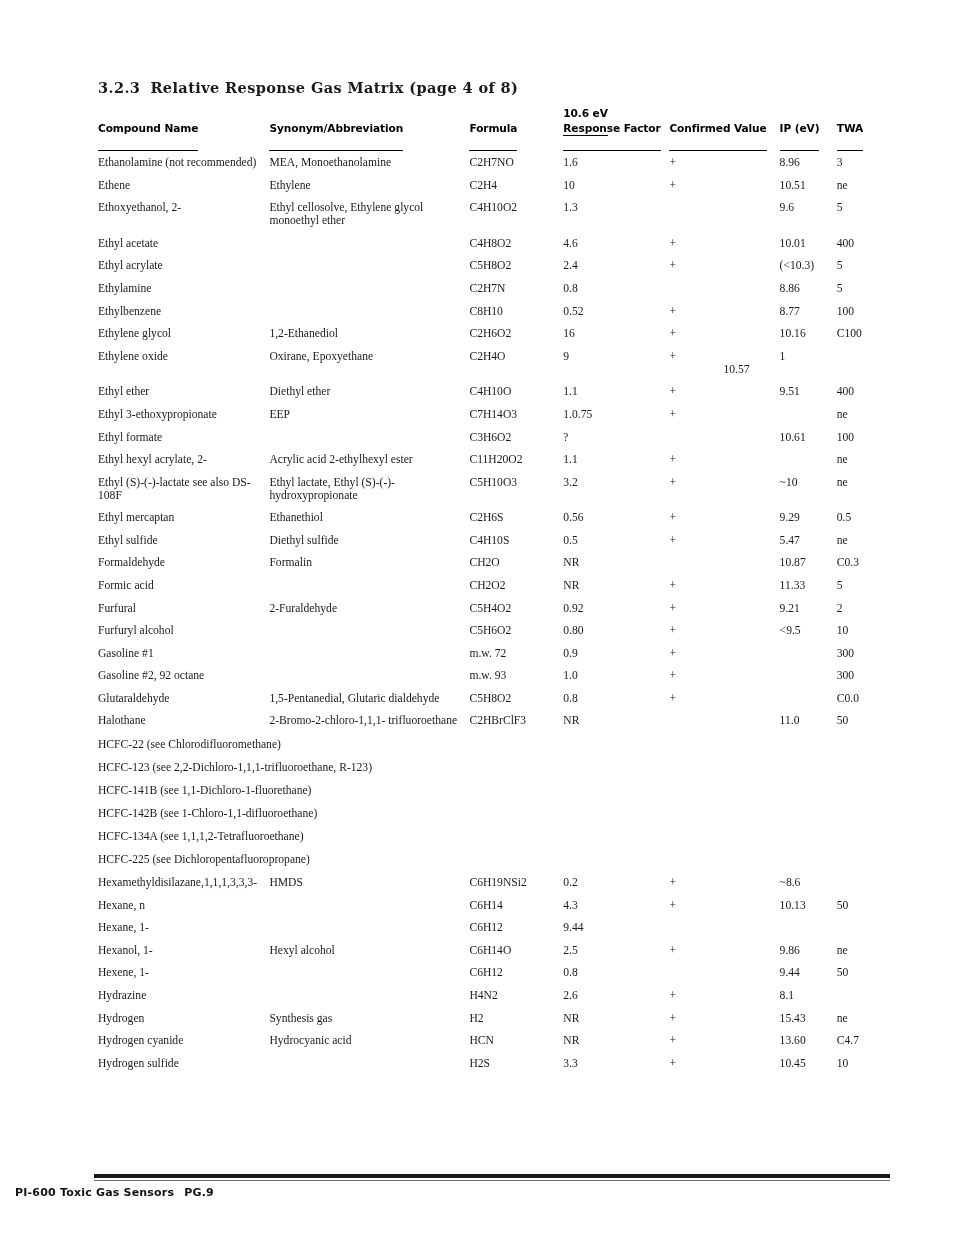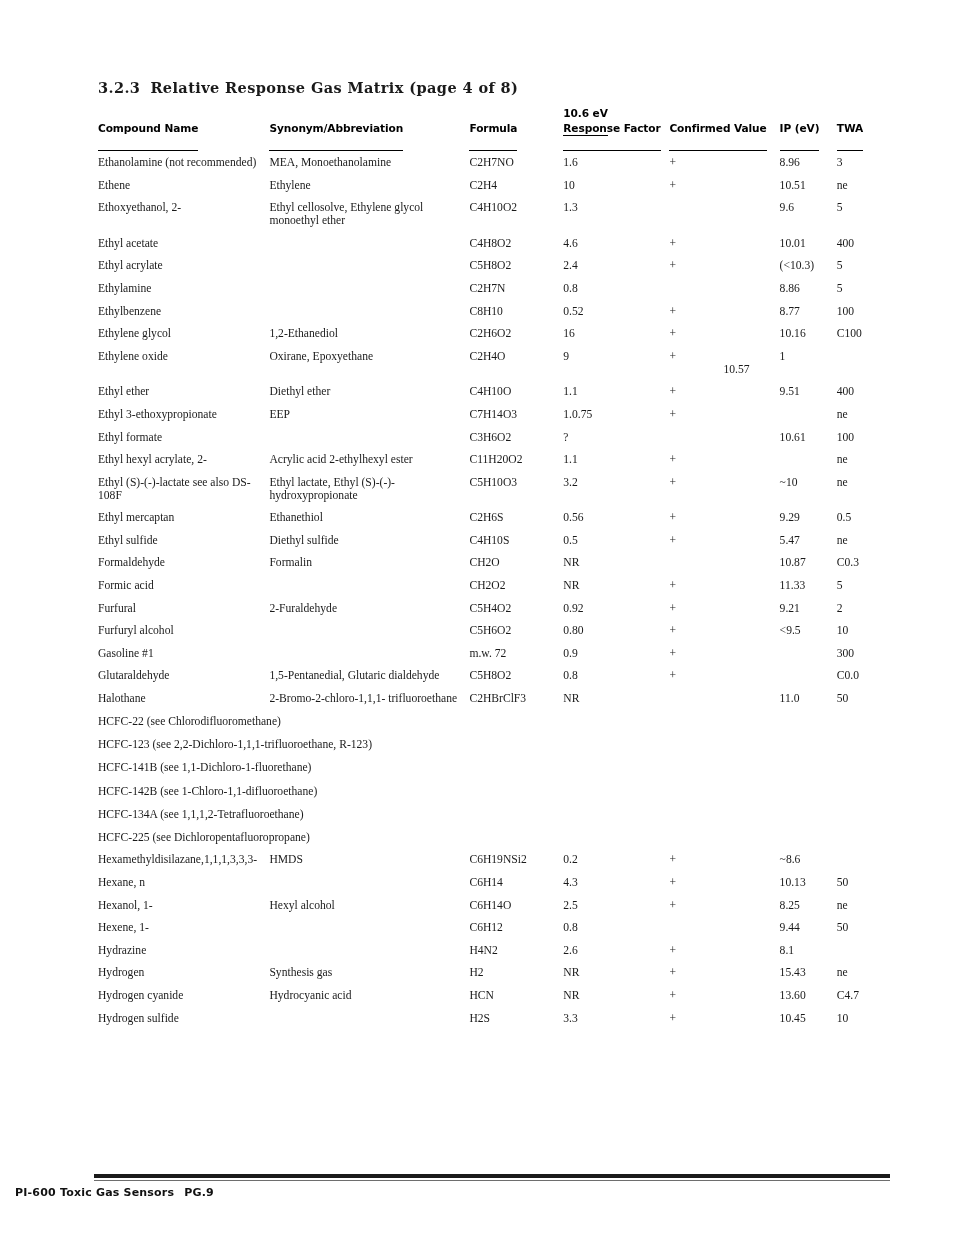--- a/index.html
+++ b/index.html
@@ -350,20 +350,29 @@
         <tr>
           <td class="c-name">Gasoline #1</td>
           <td class="c-syn"></td>
           <td class="c-formula">m.w. 72</td>
           <td class="c-rf">0.9</td>
           <td class="c-cv">+</td>
           <td class="c-ip"></td>
           <td class="c-twa">300</td>
         </tr>
         <tr>
+          <td class="c-name">Gasoline #2, 92 octane</td>
+          <td class="c-syn"></td>
+          <td class="c-formula">m.w. 93</td>
+          <td class="c-rf">1.0</td>
+          <td class="c-cv">+</td>
+          <td class="c-ip"></td>
+          <td class="c-twa">300</td>
+        </tr>
+        <tr>
           <td class="c-name">Glutaraldehyde</td>
           <td class="c-syn">1,5-Pentanedial, Glutaric dialdehyde</td>
           <td class="c-formula">C5H8O2</td>
           <td class="c-rf">0.8</td>
           <td class="c-cv">+</td>
           <td class="c-ip"></td>
           <td class="c-twa">C0.0</td>
         </tr>
         <tr>
           <td class="c-name">Halothane</td>
@@ -404,26 +413,35 @@
         <tr>
           <td class="c-name">Hexane, n</td>
           <td class="c-syn"></td>
           <td class="c-formula">C6H14</td>
           <td class="c-rf">4.3</td>
           <td class="c-cv">+</td>
           <td class="c-ip">10.13</td>
           <td class="c-twa">50</td>
         </tr>
         <tr>
+          <td class="c-name">Hexane, 1-</td>
+          <td class="c-syn"></td>
+          <td class="c-formula">C6H12</td>
+          <td class="c-rf">9.44</td>
+          <td class="c-cv"></td>
+          <td class="c-ip"></td>
+          <td class="c-twa"></td>
+        </tr>
+        <tr>
           <td class="c-name">Hexanol, 1-</td>
           <td class="c-syn">Hexyl alcohol</td>
           <td class="c-formula">C6H14O</td>
           <td class="c-rf">2.5</td>
           <td class="c-cv">+</td>
-          <td class="c-ip">8.25</td>
+          <td class="c-ip">9.86</td>
           <td class="c-twa">ne</td>
         </tr>
         <tr>
           <td class="c-name">Hexene, 1-</td>
           <td class="c-syn"></td>
           <td class="c-formula">C6H12</td>
           <td class="c-rf">0.8</td>
           <td class="c-cv"></td>
           <td class="c-ip">9.44</td>
           <td class="c-twa">50</td>

